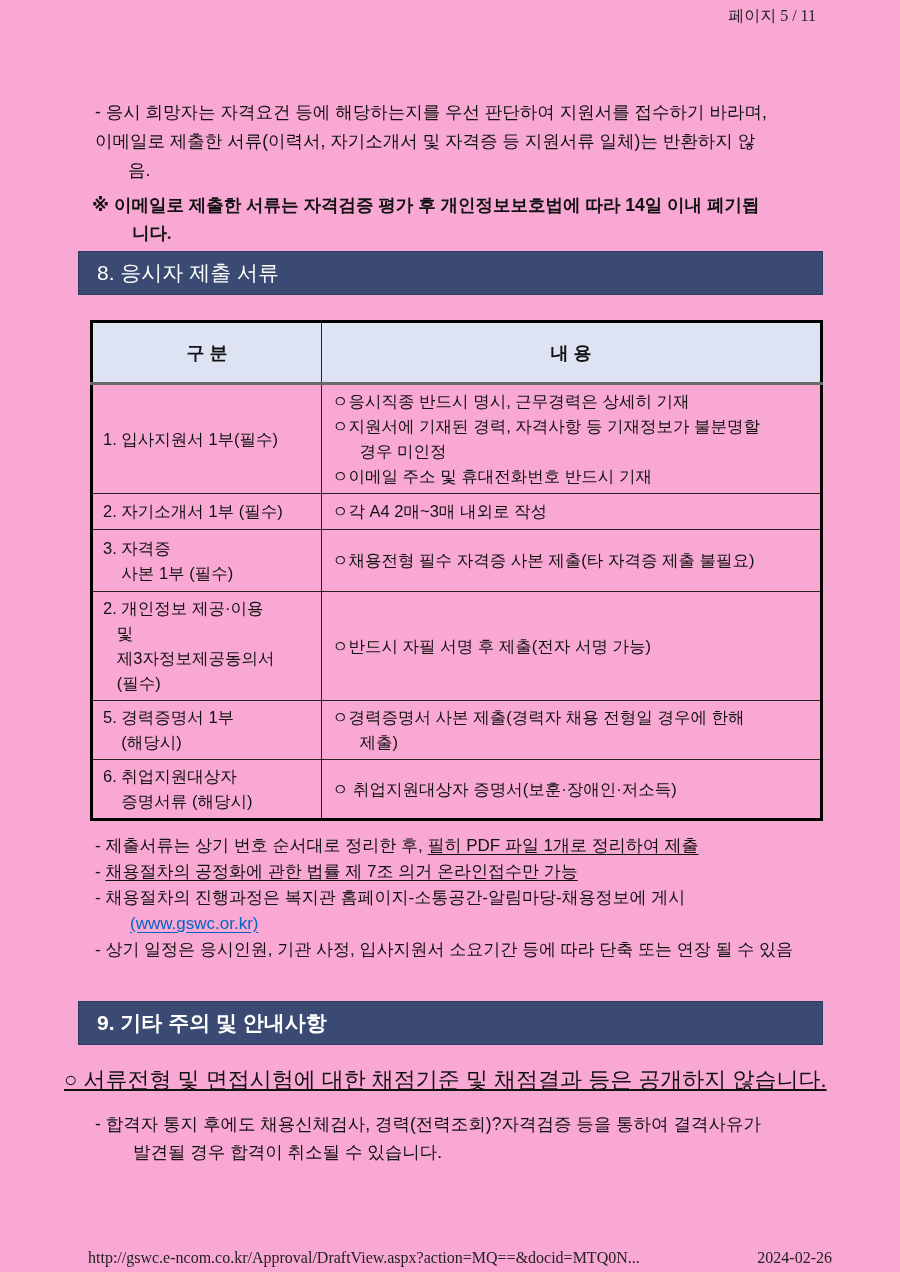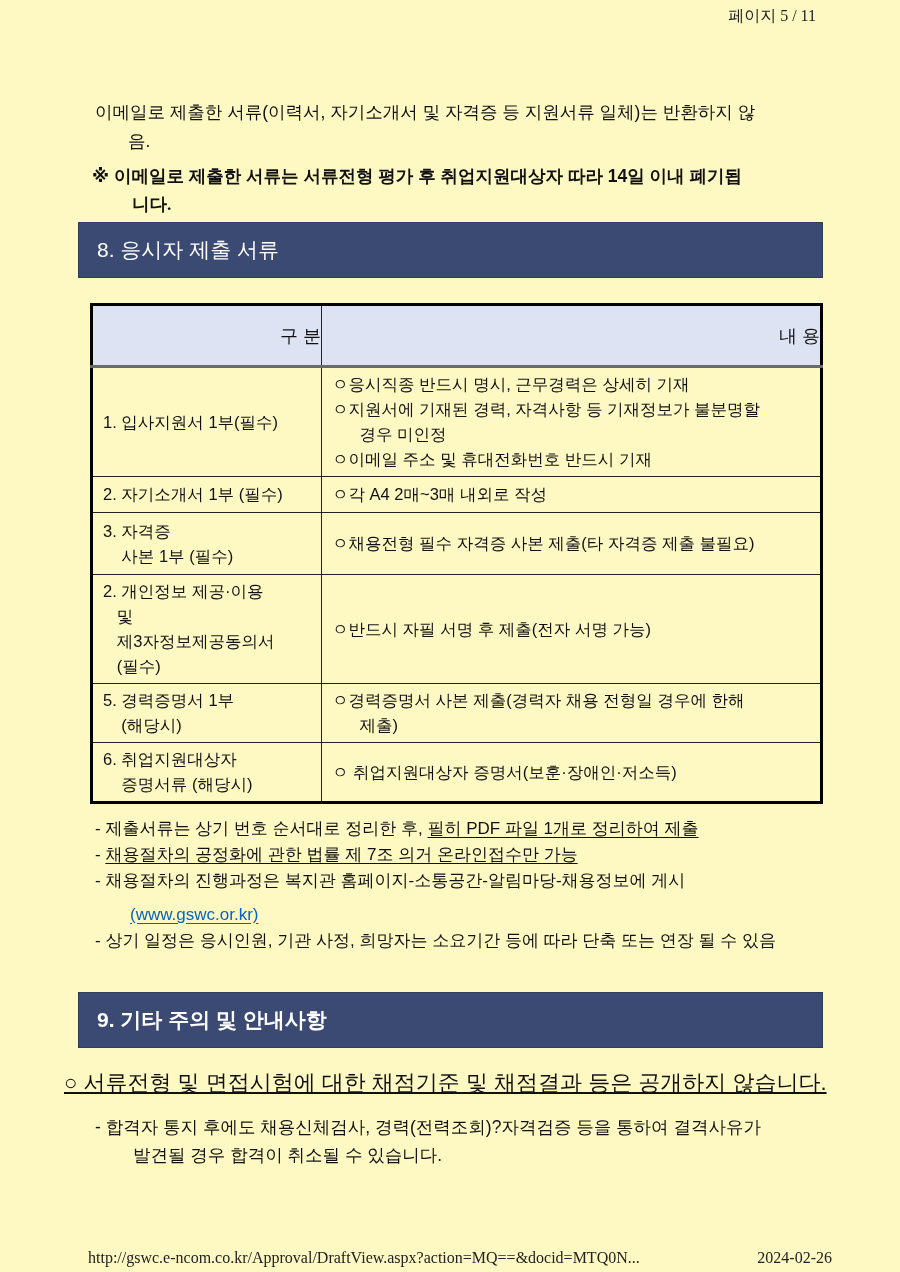--- a/index.html
+++ b/index.html
@@ -8,21 +8,21 @@
     --thead-bg: #dee3f4;
     --link-color: #0563c1;
     --ink: #111111;
   }
   * { margin: 0; padding: 0; box-sizing: border-box; }
   html, body { background: #ffffff; }
   .page {
     position: relative;
     width: 900px;
     height: 1272px;
-    background: #fef9c3;
+    background: #f9a8d4;
     font-family: "Liberation Sans", "DejaVu Sans", sans-serif;
     color: var(--ink);
     overflow: hidden;
   }
   .page-number {
     position: absolute;
     top: 6px;
     right: 84px;
     font-family: "Liberation Serif", "DejaVu Serif", serif;
     font-size: 16px;
@@ -37,21 +37,21 @@
   .note {
     margin: 6px 78px 0 92px;
     font-size: 17.5px;
     line-height: 28px;
     font-weight: bold;
   }
   .note .indent-sm { padding-left: 40px; font-family: Liberation Serif, serif; }
   .section-bar {
     margin-left: 78px;
     width: 745px;
-    height: 56px;
+    height: 44px;
     background: var(--bar-bg);
     border: 1px solid var(--bar-border);
     color: #ffffff;
     display: flex;
     align-items: center;
     padding-left: 18px;
     font-size: 21px;
   }
   .bar-8 { margin-top: 4px; font-weight: 500; }
   .bar-9 { margin-top: 38px; font-weight: 700; }
@@ -64,22 +64,22 @@
     font-size: 16.5px;
   }
   table.doc-table col.c1 { width: 230px; }
   table.doc-table col.c2 { width: 500px; }
   table.doc-table th {
     background: var(--thead-bg);
     border: 1px solid #222;
     border-bottom: 3px solid #6a6a6a;
     height: 62px;
     font-size: 18px;
-    font-weight: normal;
-    text-align: right;
+    font-weight: bold;
+    text-align: center;
     vertical-align: middle;
   }
   table.doc-table td {
     border: 1px solid #222;
     vertical-align: middle;
     white-space: pre-wrap;
     line-height: 25px;
     padding: 4px 6px 4px 10px;
   }
   td.cont { padding-left: 8px; }
@@ -96,21 +96,21 @@
   }
   .table-notes .bold { font-weight: normal; }
   .u { text-decoration: underline; text-underline-offset: 3px; }
   .link {
     color: var(--link-color);
     text-decoration: underline;
     text-underline-offset: 3px;
     cursor: pointer;
   }
   .notes-line { white-space: pre-wrap; }
-  .link-line { padding-left: 35px; margin-top: 8px; }
+  .link-line { padding-left: 35px; }
   .notice-1 {
     margin: 21px 60px 0 64px;
     font-size: 22px;
     line-height: 28px;
     text-decoration: underline;
   }
   .notice-2 {
     margin: 16px 60px 0 95px;
     font-size: 17.5px;
     line-height: 28px;
@@ -130,26 +130,27 @@
   }
 </style>
 </head>
 <body>
 
 <div class="page">
 
   <div class="page-number">페이지 5 / 11</div>
 
   <div class="intro">
+    <div>- 응시 희망자는 자격요건 등에 해당하는지를 우선 판단하여 지원서를 접수하기 바라며,</div>
     <div>이메일로 제출한 서류(이력서, 자기소개서 및 자격증 등 지원서류 일체)는 반환하지 않</div>
     <div class="indent-sm">음.</div>
   </div>
 
   <div class="note">
-    <div>※ 이메일로 제출한 서류는 서류전형 평가 후 취업지원대상자 따라 14일 이내 폐기됩</div>
+    <div>※ 이메일로 제출한 서류는 자격검증 평가 후 개인정보보호법에 따라 14일 이내 폐기됩</div>
     <div class="indent-sm">니다.</div>
   </div>
 
   <div class="section-bar bar-8">
     <span>8. 응시자 제출 서류</span>
   </div>
 
   <table class="doc-table">
     <colgroup>
         <col class="c1">
@@ -197,21 +198,21 @@
         <td class="cont">ㅇ 취업지원대상자 증명서(보훈·장애인·저소득)</td>
       </tr>
     </tbody>
   </table>
 
   <div class="table-notes">
     <div class="notes-line bold"><span>- 제출서류는 상기 번호 순서대로 정리한 후, </span><span class="u">필히 PDF 파일 1개로 정리하여 제출</span></div>
     <div class="notes-line"><span>- </span><span class="u">채용절차의 공정화에 관한 법률 제 7조 의거 온라인접수만 가능</span></div>
     <div class="notes-line">- 채용절차의 진행과정은 복지관 홈페이지-소통공간-알림마당-채용정보에 게시</div>
     <div class="link-line"><span class="link">(www.gswc.or.kr)</span></div>
-    <div class="notes-line">- 상기 일정은 응시인원, 기관 사정, 희망자는 소요기간 등에 따라 단축 또는 연장 될 수 있음</div>
+    <div class="notes-line">- 상기 일정은 응시인원, 기관 사정, 입사지원서 소요기간 등에 따라 단축 또는 연장 될 수 있음</div>
   </div>
 
   <div class="section-bar bar-9">
     <span>9. 기타 주의 및 안내사항</span>
   </div>
 
   <div class="notice-1">○ 서류전형 및 면접시험에 대한 채점기준 및 채점결과 등은 공개하지 않습니다.</div>
 
   <div class="notice-2">
     <div>- 합격자 통지 후에도 채용신체검사, 경력(전력조회)?자격검증 등을 통하여 결격사유가</div>

